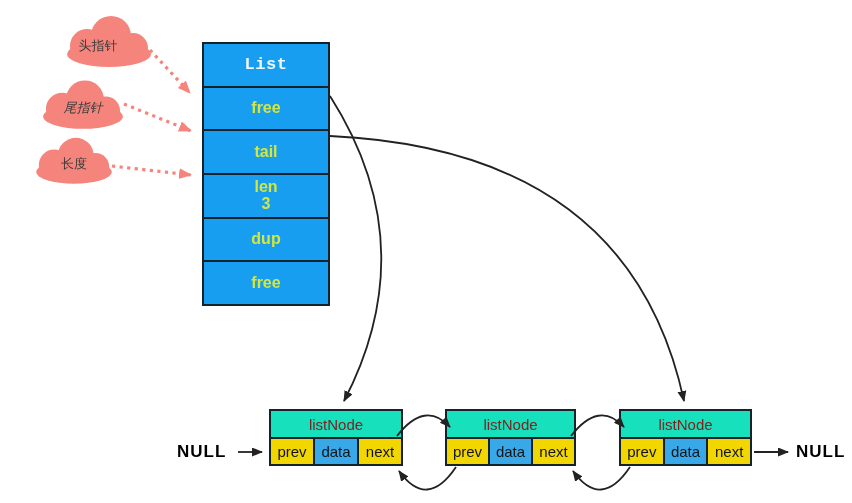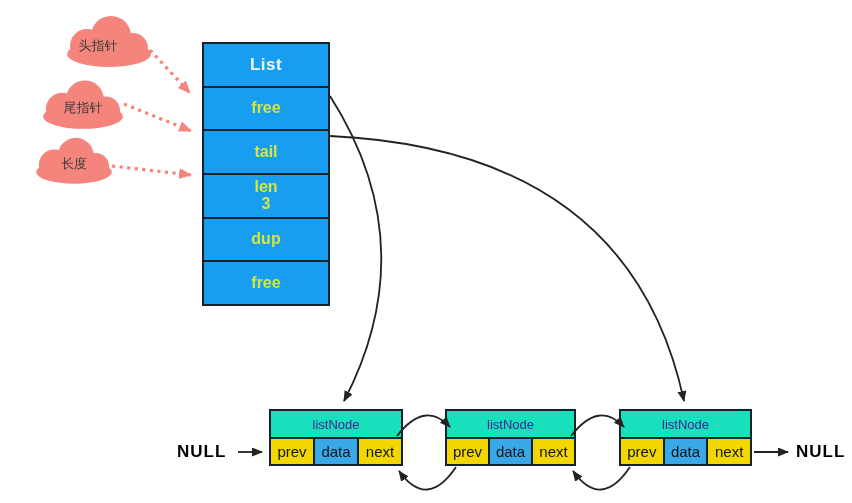--- a/index.html
+++ b/index.html
@@ -14,30 +14,30 @@
     position:absolute;left:202px;top:42px;width:128px;height:264px;z-index:2;
     display:flex;flex-direction:column;
     background:#189ef0;border:2px solid #14222b;box-sizing:border-box;
   }
   .list-table .row{
     flex:1;display:flex;flex-direction:column;align-items:center;justify-content:center;
     border-bottom:2px solid #14222b;
     color:#d5e63c;font-size:16px;font-weight:bold;line-height:1.05;
   }
   .list-table .row:last-child{border-bottom:none;}
-  .list-table .row.title-row{color:#eef7fd;font-size:17px;letter-spacing:.5px;}
+  .list-table .row.title-row{color:#eef7fd;font-size:17px;letter-spacing:.5px;font-family:Liberation Mono, monospace;}
   .list-table .row.len-row span{display:block;}
   
   .node{
     position:absolute;top:409px;z-index:2;height:57px;
     border:2px solid #14222b;box-sizing:border-box;display:flex;flex-direction:column;
   }
   .node-header{
     height:26px;background:#17e0bc;display:flex;align-items:center;justify-content:center;
-    color:#4c1d95;font-size:13px;border-bottom:2px solid #14222b;
+    color:#7f1d1d;font-size:15px;border-bottom:2px solid #14222b;
   }
   .node-cells{flex:1;display:flex;}
   .cell{
     flex:1;display:flex;align-items:center;justify-content:center;
     background:#f2d600;color:#101418;font-size:15px;
   }
   .cell.mid{background:#38a8e8;border-left:2px solid #14222b;border-right:2px solid #14222b;}
   
   .null-label{
     position:absolute;z-index:2;color:#000000;font-size:17px;font-weight:bold;letter-spacing:1px;
@@ -89,21 +89,21 @@
       <div class="cell">prev</div>
       <div class="cell mid">data</div>
       <div class="cell">next</div>
     </div>
   </div>
 
   <div class="null-label" style="left:177px;top:442px;">NULL</div>
   <div class="null-label" style="left:796px;top:442px;">NULL</div>
 
   <div class="cloud-label" style="left:98px;top:46px;">头指针</div>
-  <div class="cloud-label" style="left:83px;top:108px;">尾指针</div>
+  <div class="cloud-label" style="left:83px;top:108px;font-style:italic;">尾指针</div>
   <div class="cloud-label" style="left:74px;top:164px;">长度</div>
 
   <svg id="overlay" width="852" height="503" viewBox="0 0 852 503">
     <defs>
       <g id="cloud">
         <circle cx="-22" cy="2" r="17"></circle>
         <circle cx="2" cy="-8" r="20"></circle>
         <circle cx="24" cy="4" r="15"></circle>
         <ellipse cx="0" cy="10" rx="42" ry="13"></ellipse>
       </g>

